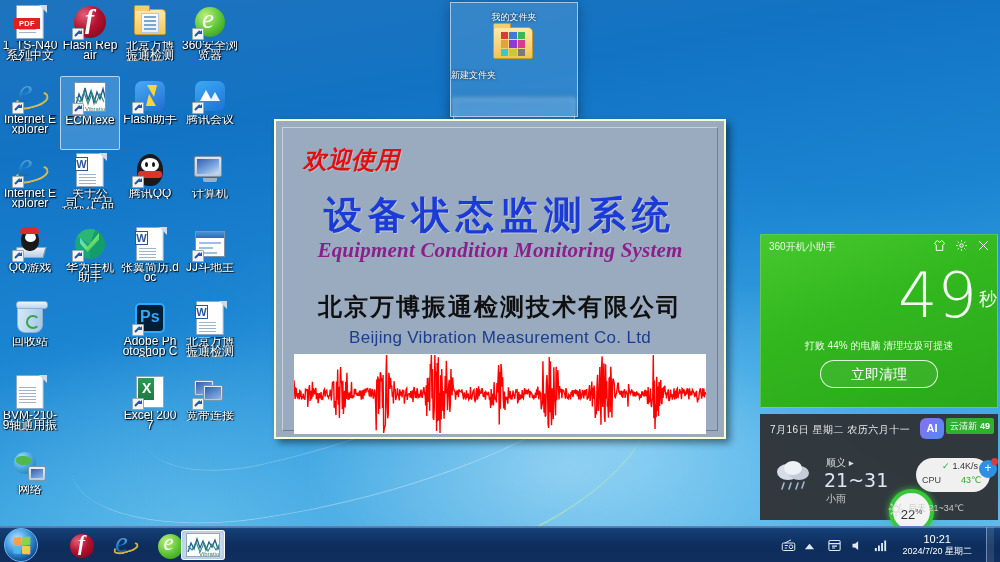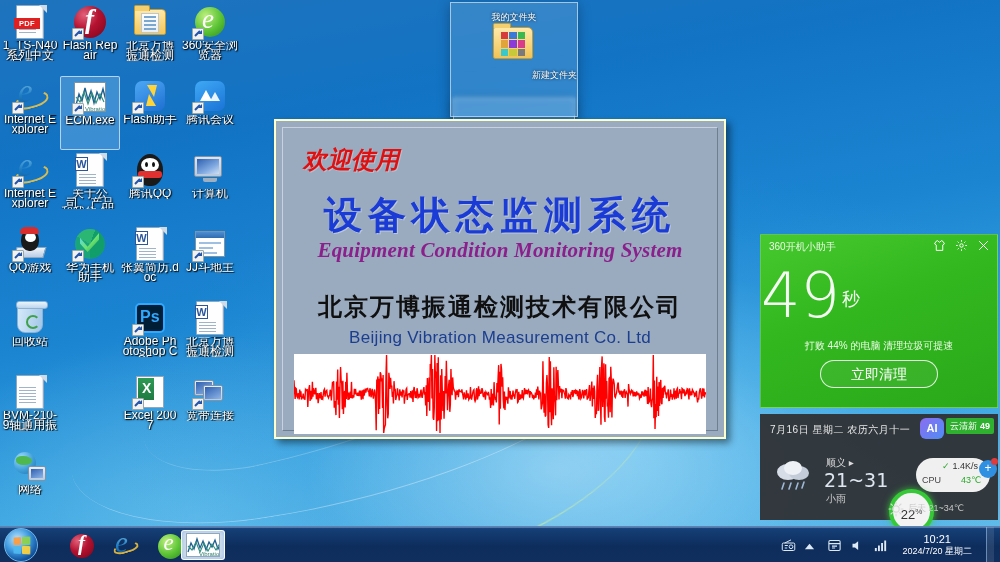--- a/index.html
+++ b/index.html
@@ -356,21 +356,21 @@
   #bgwin-front {
     left: 450px; top: 2px; width: 128px; height: 115px;
     background: rgba(255,255,255,0.13);
   }
   #bgwin-front .title {
     position: absolute; left: 0; right: 0; top: 8px; text-align: center;
     font-size: 9px; color: #fff; text-shadow: 0 0 3px rgba(0,0,0,0.9);
   }
   #bgwin-front .f-icon { position: absolute; left: 32px; top: 24px; width: 60px; }
   #bgwin-front .f-label {
-    position: absolute; left: 0; right: 0; top: 66px; text-align: right;
+    position: absolute; left: 0; right: 0; top: 66px; text-align: left;
     font-size: 9px; color: #fff; text-shadow: 0 0 3px rgba(0,0,0,0.95);
   }
 
   
   #splash {
     position: absolute; left: 274px; top: 119px; width: 452px; height: 320px;
     background: #9aabc0;
     border: 2px solid #ffffcc;
     box-shadow: 4px 4px 7px rgba(0,0,0,0.45);
   }
@@ -419,21 +419,21 @@
     border: 1px solid rgba(255,255,255,0.25);
   }
   #w360-title {
     position: absolute; left: 8px; top: 5px; font-size: 10px; color: #eafbe4;
   }
   #w360-actions {
     position: absolute; right: 7px; top: 4px; display: flex; gap: 9px; align-items: center;
   }
   #w360-actions span { cursor: pointer; line-height: 1; }
   #w360-big {
-    position: absolute; left: 0; right: 0; top: 26px; text-align: left;
+    position: absolute; left: 0; right: 0; top: 26px; text-align: right;
     font-size: 62px; color: rgba(255,255,255,0.95); font-weight: 300;
     font-family: "DejaVu Sans", sans-serif; line-height: 70px;
   }
   #w360-unit { font-size: 18px; margin-left: 2px; vertical-align: 12px; }
   #w360-sub {
     position: absolute; left: 0; right: 0; top: 104px; text-align: center;
     font-size: 10px; color: #eafbe4;
   }
   #w360-btn {
     position: absolute; left: 50%; transform: translateX(-50%); top: 125px;

